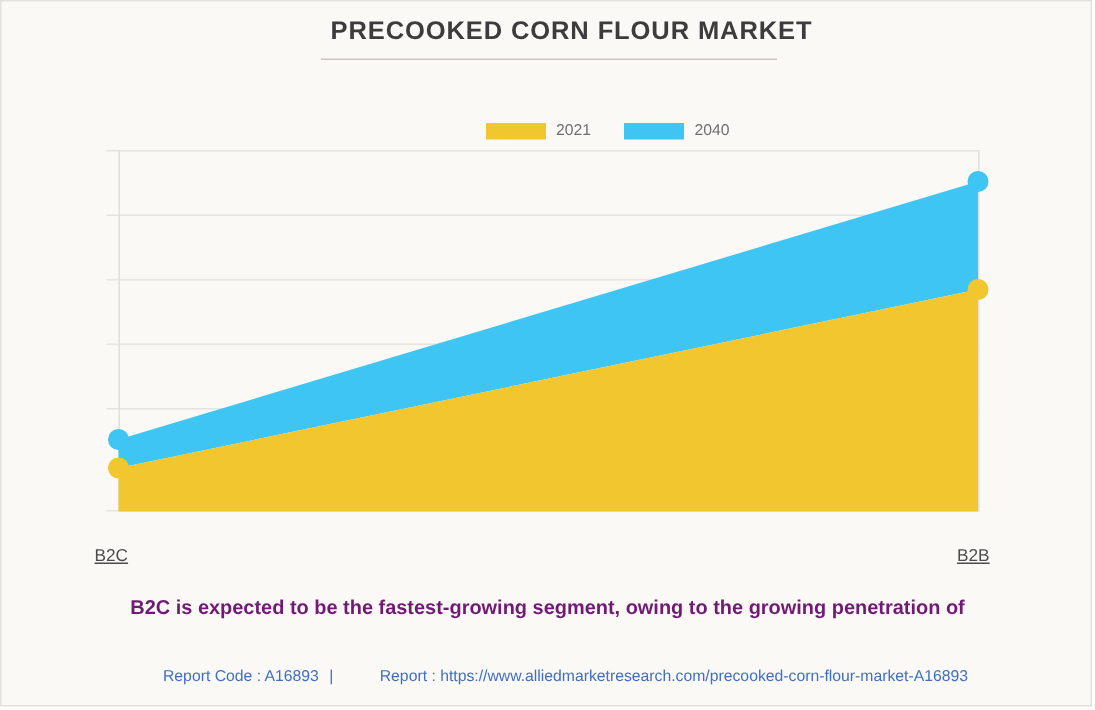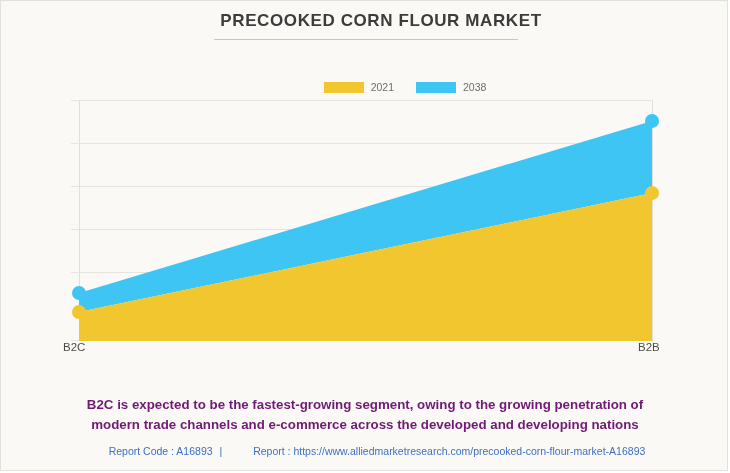--- a/index.html
+++ b/index.html
@@ -111,24 +111,25 @@
     left: 0;
     top: 0;
     width: 582px;
     height: 241px;
     overflow: visible;
   }
 
   
   .x-label {
     position: absolute;
-    top: 340px;
+    top: 364px;
     font-size: 11.5px;
     color: #4c4c4c;
     white-space: nowrap;
+    text-decoration: underline;
   }
   .x-label.left  { left: 62px; }
   .x-label.right { left: 637px; }
 
   
   .caption {
     position: absolute;
     left: 24px;
     top: 394px;
     width: 680px;
@@ -162,21 +163,21 @@
   <div class="chart-title">PRECOOKED CORN FLOUR MARKET</div>
   <div class="title-divider"></div>
 
   <div class="legend">
     <div class="legend-item">
       <span class="legend-swatch" style="background:#f2c62e;"></span>
       <span class="legend-label">2021</span>
     </div>
     <div class="legend-item">
       <span class="legend-swatch" style="background:#3ec5f4;"></span>
-      <span class="legend-label">2038</span>
+      <span class="legend-label">2040</span>
     </div>
   </div>
 
   <div class="plot">
     <div class="gridline" style="top:0px;"></div>
     <div class="gridline" style="top:43px;"></div>
     <div class="gridline" style="top:86px;"></div>
     <div class="gridline" style="top:129px;"></div>
     <div class="gridline" style="top:172px;"></div>
     <div class="gridline" style="top:240px;"></div>
@@ -195,21 +196,20 @@
       <circle cx="8" cy="212" r="7" fill="#f2c62e"></circle>
       <circle cx="581" cy="93" r="7" fill="#f2c62e"></circle>
     </svg>
   </div>
 
   <div class="x-label left">B2C</div>
   <div class="x-label right">B2B</div>
 
   <div class="caption">
     <span class="caption-line">B2C is expected to be the fastest-growing segment, owing to the growing penetration of</span>
-    <span class="caption-line">modern trade channels and e-commerce across the developed and developing nations</span>
   </div>
 
   <div class="footer">
     <span>Report Code : A16893</span>
     <span class="sep">|</span>
     <span>Report : https://www.alliedmarketresearch.com/precooked-corn-flour-market-A16893</span>
   </div>
 
 </div>
 

